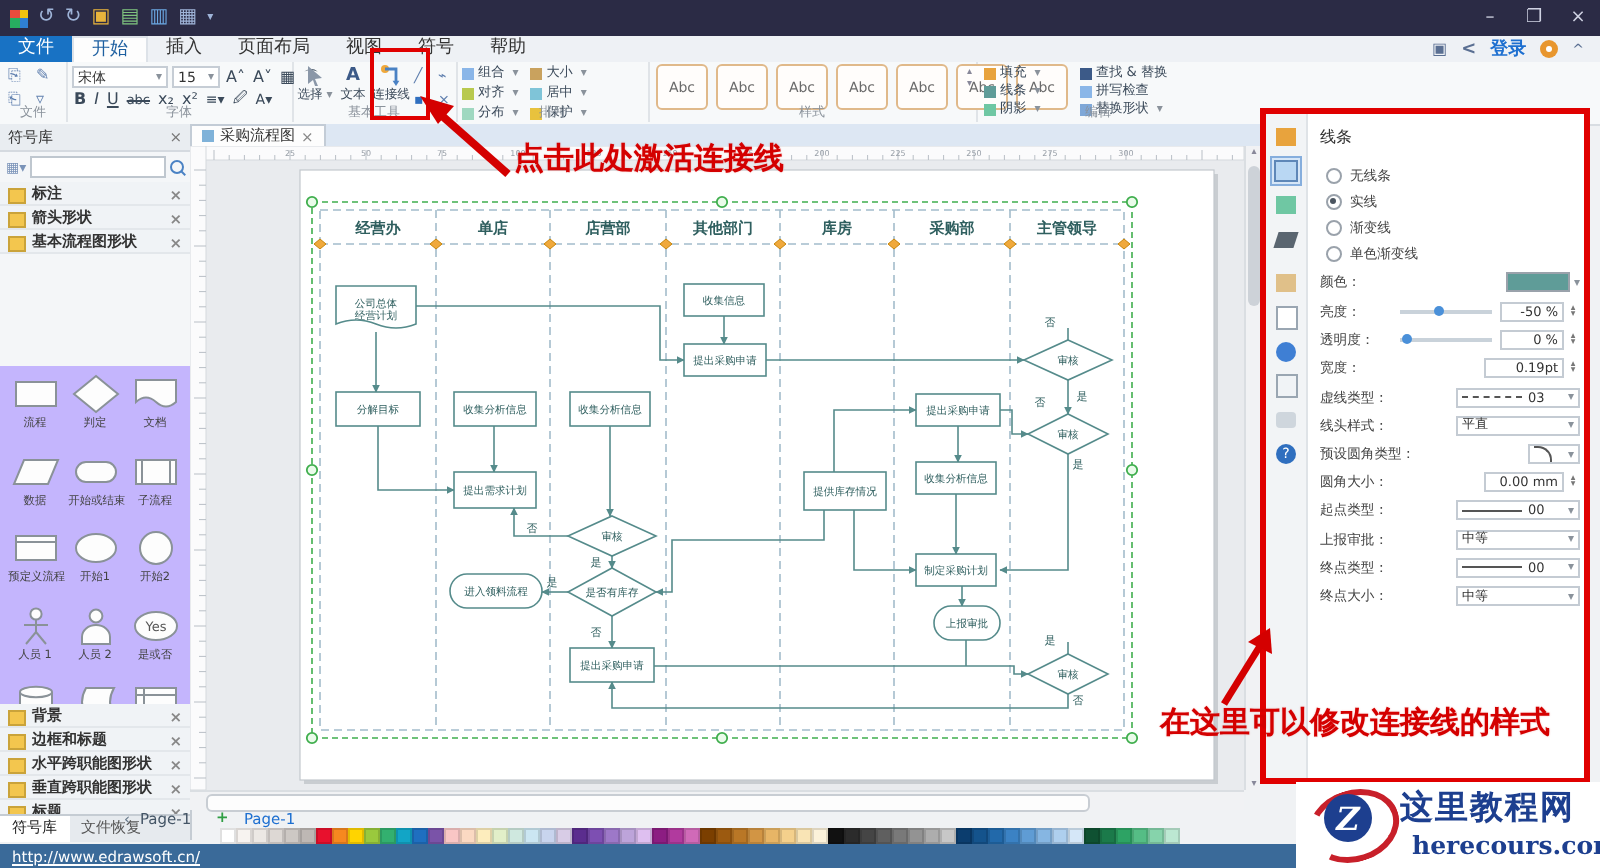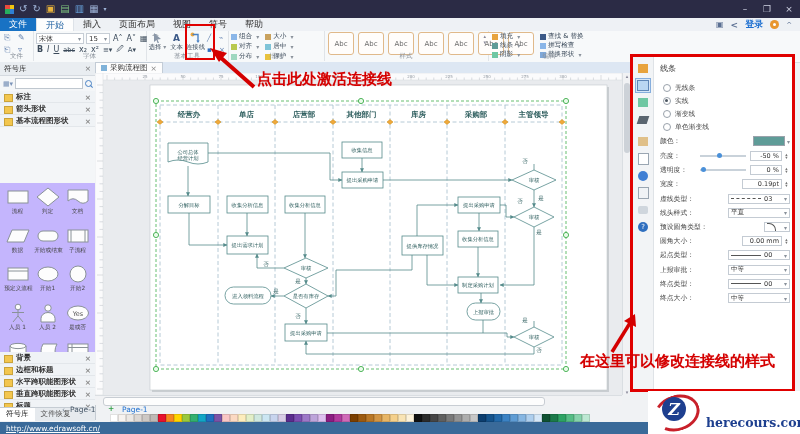--- a/index.html
+++ b/index.html
@@ -960,20 +960,21 @@
     <div style="background: rgb(134, 211, 171);"></div>
     <div style="background: rgb(188, 232, 210);"></div>
   </div>
 <div class="abs statusbar">
   <span class="lnk">http://www.edrawsoft.cn/</span>
 </div>
 
 <div class="abs sitelogo">
   <div class="swoosh"></div>
   <div class="zball">Z</div>
+  <div class="sitename">这里教程网</div>
   <div class="sitedomain">herecours.com</div>
 </div>
 
 <div class="abs anno" style="left:257px;top:70px;">点击此处激活连接线</div>
 <div class="abs anno" style="left:580px;top:352px;">在这里可以修改连接线的样式</div>
 <svg class="abs annosvg">
   <line x1="254" y1="87" x2="220" y2="57" stroke="#d40000" stroke-width="4"></line>
   <polygon points="210,48 227,53 219,62" fill="#d40000"></polygon>
   <line x1="612" y1="352" x2="630" y2="323" stroke="#d40000" stroke-width="3.5"></line>
   <polygon points="635,314 636,327 624,321" fill="#d40000"></polygon>

